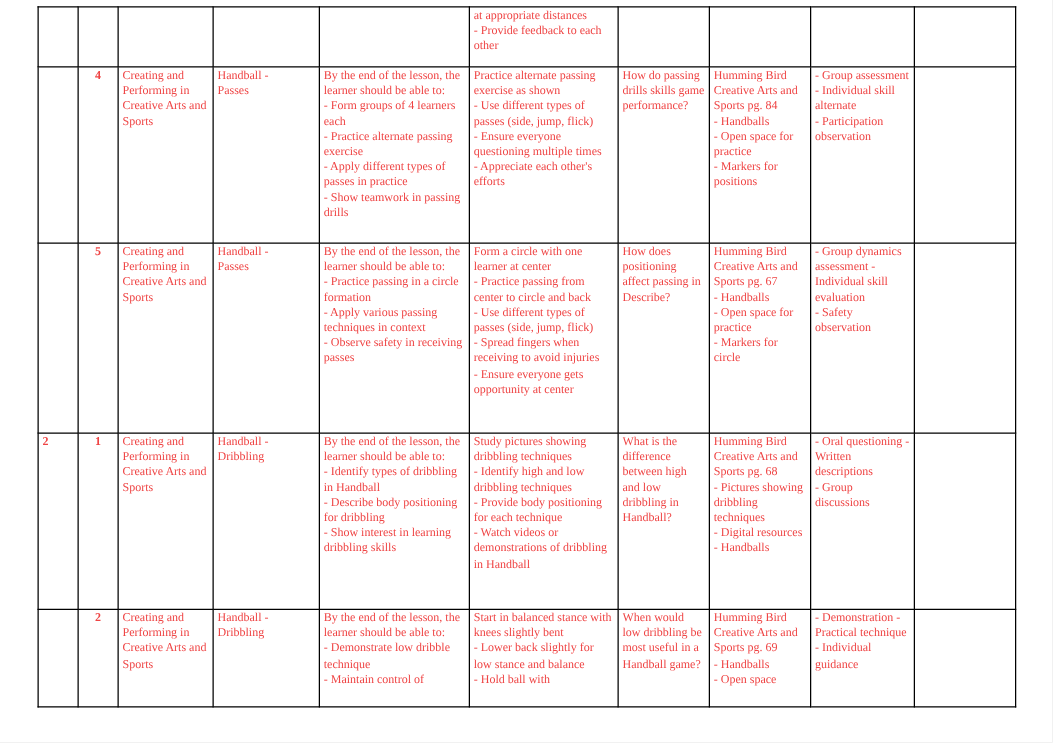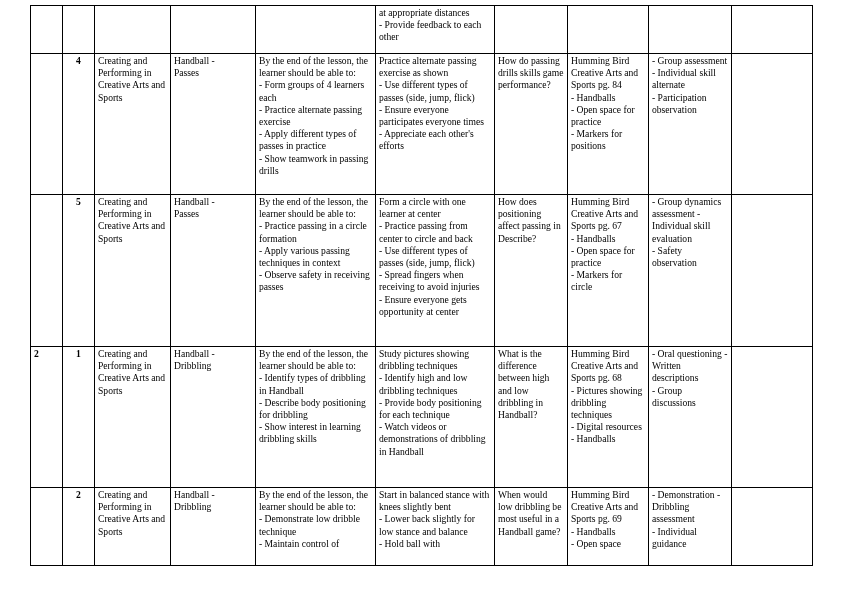--- a/index.html
+++ b/index.html
@@ -2,21 +2,21 @@
 <html><head>
 <meta charset="utf-8">
 <style>
   html,body{margin:0;padding:0;background:#e8e8e8;}
   .page{
     position:relative;
     width:842px;height:594px;
     background:#ffffff;
     overflow:hidden;
     font-family:"Liberation Serif", serif;
-    color:#000000;
+    color:#ef4444;
   }
   table.sow{
     position:absolute;
     left:30px;top:5px;
     width:782px;
     border-collapse:collapse;
     table-layout:fixed;
   }
   table.sow td{
     border:1px solid #000;
@@ -109,21 +109,21 @@
         <td>
             <div class="c">By the end of the lesson, the learner should be able to:
 - Form groups of 4 learners each
 - Practice alternate passing exercise
 - Apply different types of passes in practice
 - Show teamwork in passing drills</div>
           </td>
         <td>
             <div class="c">Practice alternate passing exercise as shown
 - Use different types of passes (side, jump, flick)
-- Ensure everyone participates everyone times
+- Ensure everyone questioning multiple times
 - Appreciate each other's efforts</div>
           </td>
         <td>
             <div class="c">How do passing drills skills game performance?</div>
           </td>
         <td>
             <div class="c">Humming Bird Creative Arts and Sports pg. 84
 - Handballs
 - Open space for practice
 - Markers for positions</div>
@@ -252,21 +252,21 @@
           </td>
         <td>
             <div class="c">When would low dribbling be most useful in a Handball game?</div>
           </td>
         <td>
             <div class="c">Humming Bird Creative Arts and Sports pg. 69
 - Handballs
 - Open space</div>
           </td>
         <td>
-            <div class="c">- Demonstration - Dribbling assessment
+            <div class="c">- Demonstration - Practical technique
 - Individual guidance</div>
           </td>
         <td>
             <div class="c"></div>
           </td>
       </tr>
 
     </tbody>
   </table>
 </div>

